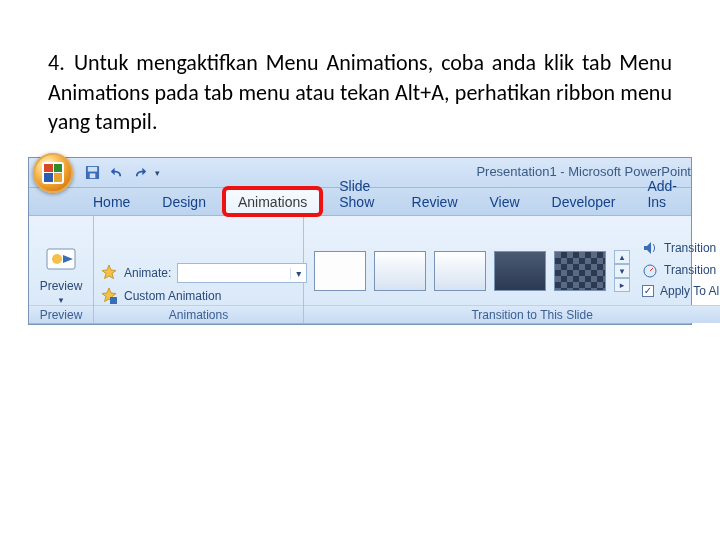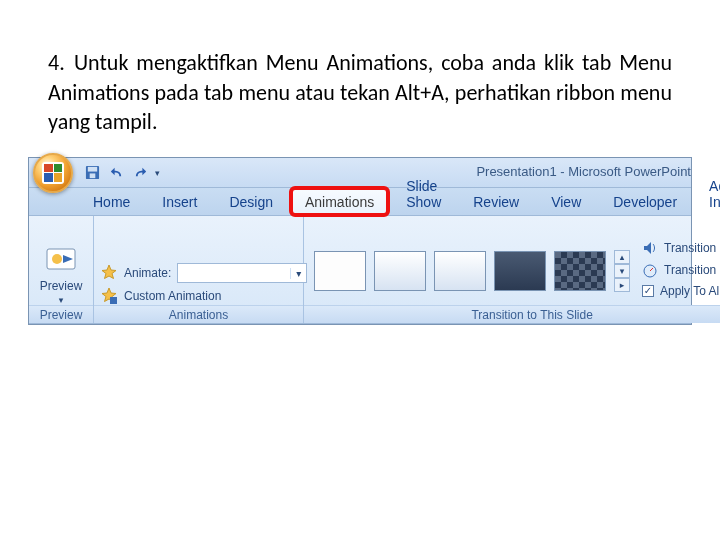--- a/index.html
+++ b/index.html
@@ -208,21 +208,20 @@
             <path d="M10 3l4 4-4 4" fill="#2a5db0"></path>
           </svg>
         </div>
         <span class="qat-drop">▾</span>
       </div>
       <div class="title-text">Presentation1 - Microsoft PowerPoint</div>
     </div>
 
     <div class="tabstrip">
       <div class="tab">Home</div>
-      <div class="tab">Insert</div>
       <div class="tab">Design</div>
       <div class="tab active highlight">Animations</div>
       <div class="tab">Slide Show</div>
       <div class="tab">Review</div>
       <div class="tab">View</div>
       <div class="tab">Developer</div>
       <div class="tab">Add-Ins</div>
     </div>
 
     <div class="ribbon">

